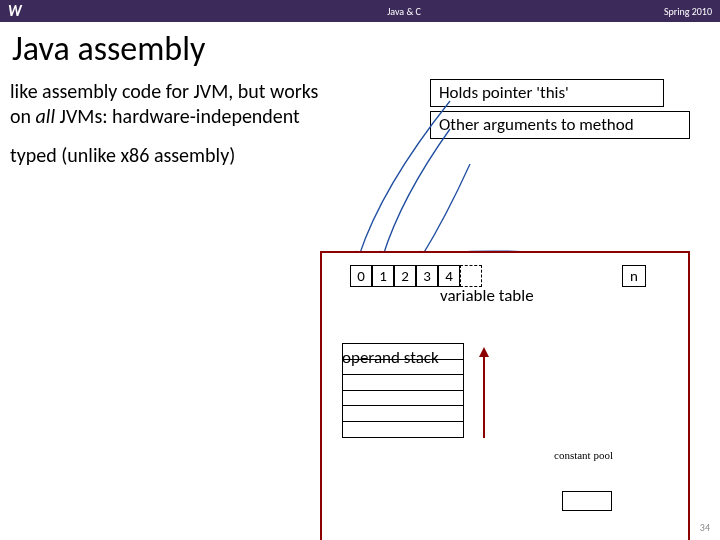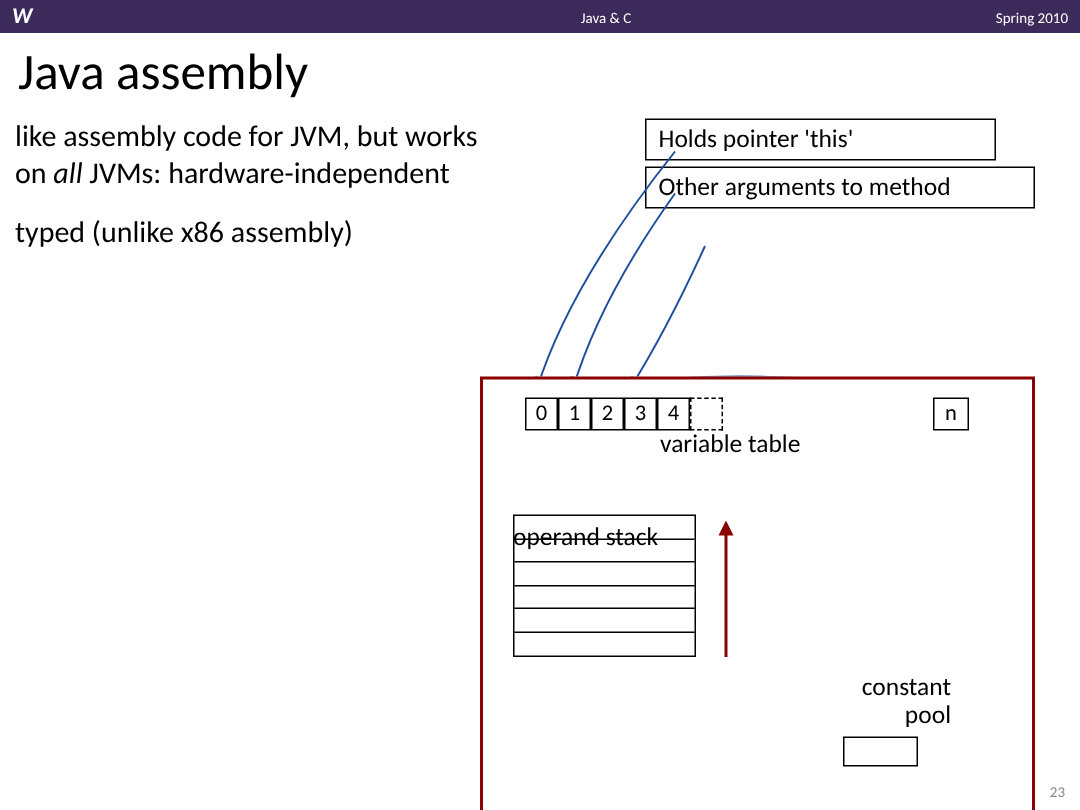--- a/index.html
+++ b/index.html
@@ -22,21 +22,21 @@
   .vartable { position: absolute; top: 12px; left: 28px; display: flex; }
   .cell { width: 22px; height: 22px; border: 1.5px solid #000; display: flex; align-items: center; justify-content: center; font-size: 15px; background: #fff; }
   .cell.dashed { border-style: dashed; }
   .vartable .gap { width: 140px; }
   .cell.n { width: 24px; }
   .vartable-label { position: absolute; top: 32px; left: 118px; font-size: 17px; }
   .opstack-label { position: absolute; top: 70px; left: 20px; font-size: 17px; margin-top: 24px; }
   .opstack { position: absolute; top: 90px; left: 20px; width: 122px; border: 1.5px solid #000; }
   .opstack .row { height: 15.5px; border-bottom: 1.5px solid #000; }
   .opstack .row:last-child { border-bottom: none; }
-  .constpool-label { position: absolute; top: 196px; left: 232px; font-size: 17px; text-align: right; width: 80px; line-height: 1.1; }
+  .constpool-label { position: absolute; top: 196px; left: 232px; font-size: 11px; text-align: left; width: 80px; line-height: 1.1; font-family: Liberation Serif, serif; }
   .constpool-box { position: absolute; top: 238px; left: 240px; width: 50px; height: 20px; border: 1.5px solid #000; }
   .pagenum { position: absolute; bottom: 6px; right: 10px; font-size: 10px; color: #888; }
   svg.arrow { position: absolute; overflow: visible; pointer-events: none; }
 </style>
 </head>
 <body>
 
 <div class="header">
   <span class="logo">
     <span class="w">W</span>
@@ -107,13 +107,13 @@
       <line x1="12" y1="95" x2="12" y2="8" stroke="#8b0000" stroke-width="2"></line>
       <path d="M 12 4 L 7 14 L 17 14 Z" fill="#8b0000"></path>
     </svg>
 
     <div class="constpool-label">constant pool</div>
     <div class="constpool-box"></div>
   </div>
 
 </div>
 
-<div class="pagenum">23</div>
+<div class="pagenum">34</div>
 
 </body></html>

